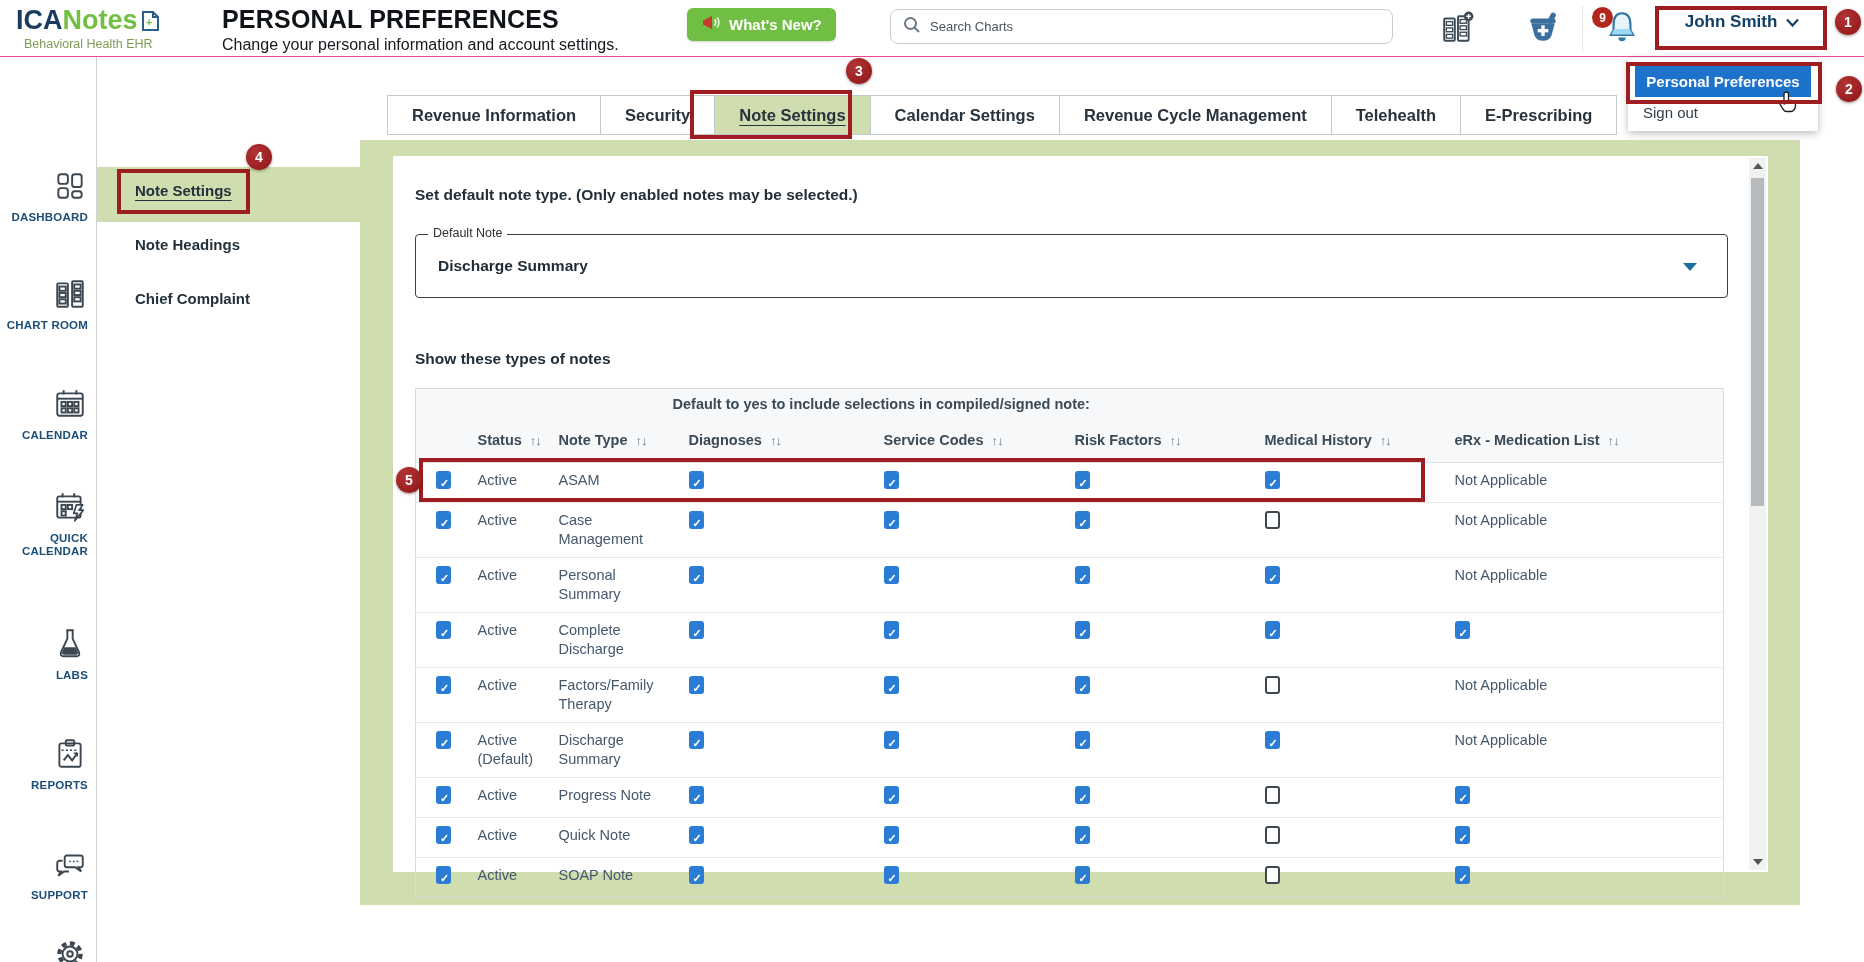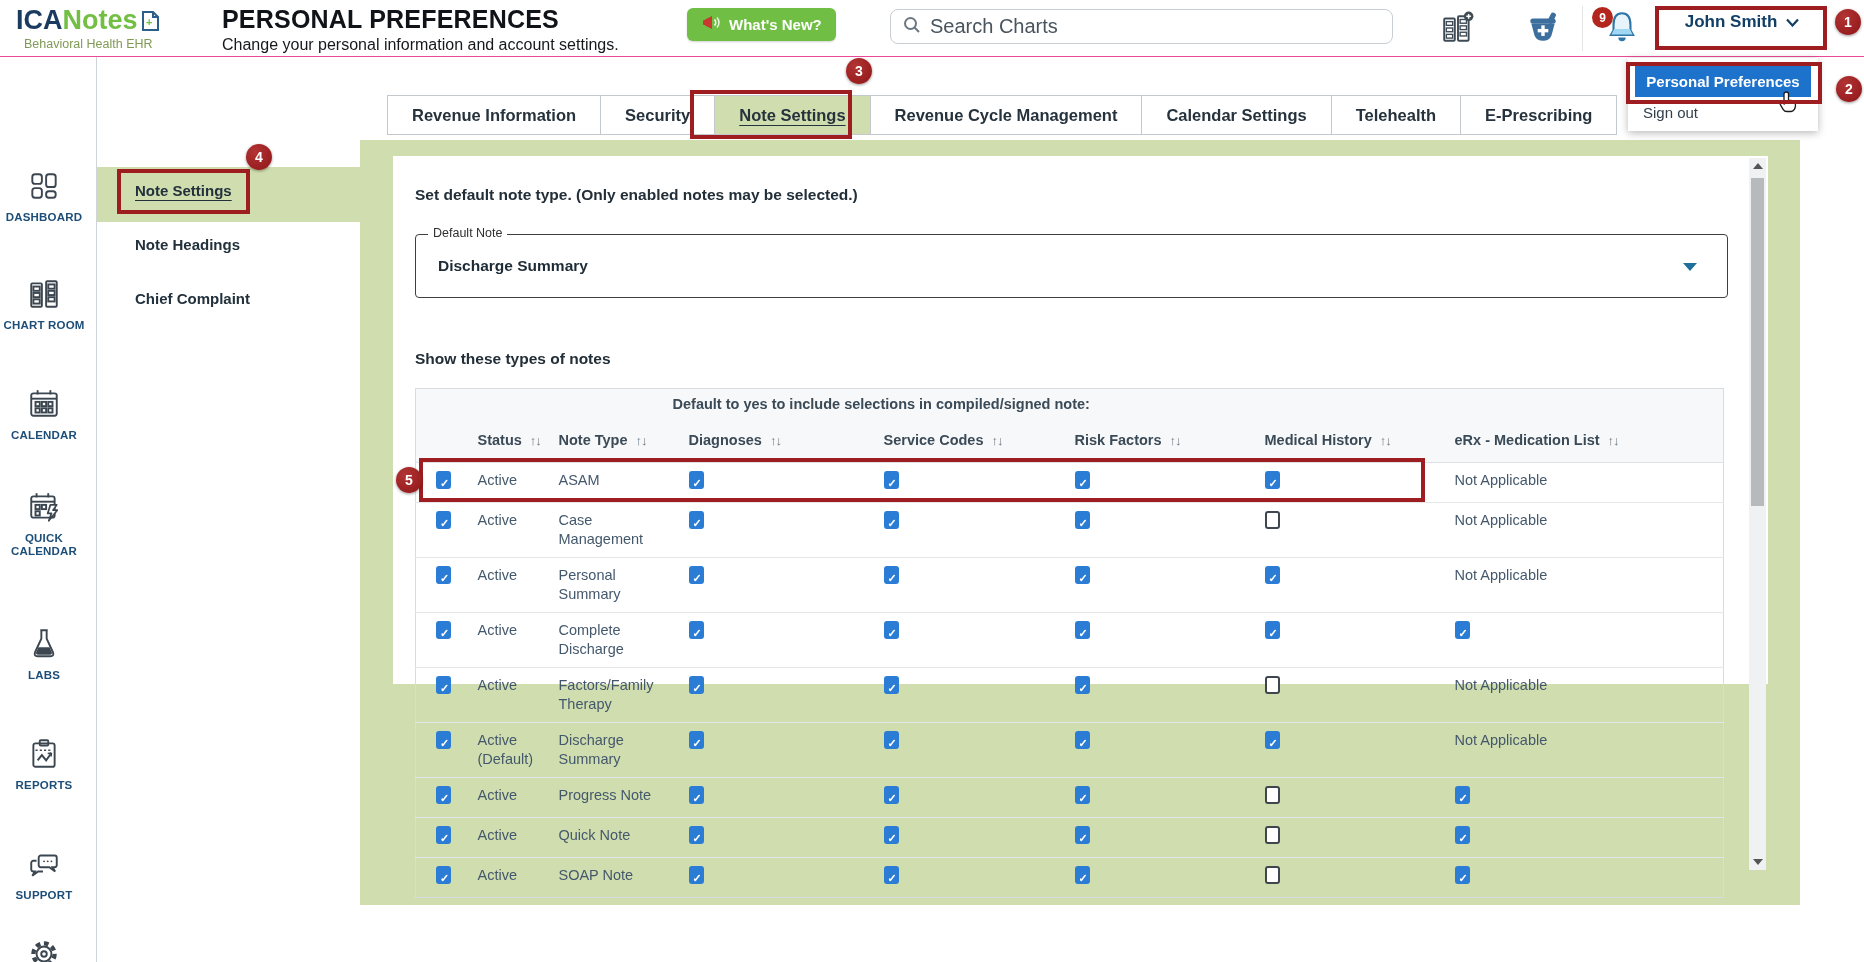--- a/index.html
+++ b/index.html
@@ -19,21 +19,21 @@
   .page-title { font-size:25px; font-weight:bold; color:#101418; letter-spacing:.2px; }
   .page-subtitle { font-size:16px; color:#15191d; margin-top:2px; }
   .whats-new { position:absolute; left:687px; top:8px; height:33px; padding:0 14px;
                background:#70bf44; border:none; border-radius:6px; color:#fff;
                font-weight:bold; font-size:15px; display:flex; align-items:center; gap:8px;
                font-family:"Liberation Sans",sans-serif; cursor:pointer;
                box-shadow:0 1px 2px rgba(0,0,0,.18); }
   .search-wrap { position:absolute; left:890px; top:9px; width:503px; height:35px;
                  border:1px solid #c9ced3; border-radius:8px; background:#fff;
                  display:flex; align-items:center; padding-left:12px; gap:9px; }
-  .search-wrap input { border:none; outline:none; flex:1; font-size:20px;
+  .search-wrap input { border:none; outline:none; flex:1; font-size:13px;
                        font-family:"Liberation Sans",sans-serif; color:#333; background:transparent; }
   .search-wrap input::placeholder { color:#49545e; }
   .hdr-icon { position:absolute; top:11px; cursor:pointer; }
   .hdr-divider { position:absolute; left:1582px; top:6px; width:1px; height:45px; background:#e2e5e8; }
   .bell-badge { position:absolute; left:1592px; top:7px; width:21px; height:21px; border-radius:50%;
                 background:#b3261e; color:#fff; font-size:12px; font-weight:bold;
                 display:flex; align-items:center; justify-content:center; z-index:6; }
   .user-btn { position:absolute; left:1660px; top:12px; width:164px; text-align:center;
               font-size:17px; font-weight:bold; color:#123f66; cursor:pointer; }
   .user-chevron { margin-left:9px; }
@@ -41,21 +41,21 @@
   
   .user-popup { position:absolute; left:1628px; top:58px; width:190px; height:73px;
                 background:#fff; box-shadow:0 2px 8px rgba(0,0,0,.28); z-index:40; }
   .popup-item-selected { margin:8px 7px 0 7px; height:31px; line-height:31px; text-align:center;
                          background:#1d72cc; color:#fff; font-weight:bold; font-size:15px; cursor:pointer; }
   .popup-item { padding:7px 0 0 15px; font-size:15px; color:#32404c; cursor:pointer; }
 
   
   .sidebar { position:absolute; left:0; top:57px; width:97px; height:905px;
              background:#fff; border-right:1px solid #cfd4d8; z-index:4; }
-  .side-item { position:absolute; left:0; width:88px; text-align:center; cursor:pointer; }
+  .side-item { position:absolute; left:0; width:88px; text-align:right; cursor:pointer; }
   .side-label { font-size:11.5px; font-weight:bold; color:#1c4e78; letter-spacing:.2px;
                 margin-top:4px; line-height:13px; }
 
   
   .subnav-strip { position:absolute; left:97px; top:167px; width:263px; height:55px;
                   background:#d0ddae; z-index:1; }
   .subnav-item { position:absolute; left:135px; font-size:15px; font-weight:bold;
                  color:#22313c; cursor:pointer; z-index:2; }
   .subnav-item.selected { text-decoration:underline; text-underline-offset:4px; }
 
@@ -63,21 +63,21 @@
   .tabs { position:absolute; left:387px; top:95px; display:flex; z-index:2; }
   .tab { height:40px; padding:0 24px; display:flex; align-items:center;
          border:1px solid #c3c8cc; border-left:none; background:#fff;
          font-size:16.5px; font-weight:bold; color:#26323c; cursor:pointer; white-space:nowrap; }
   .tab:first-child { border-left:1px solid #c3c8cc; }
   .tab.active { background:#d0ddae; text-decoration:underline; text-underline-offset:4px; }
 
   
   .panel { position:absolute; left:360px; top:140px; width:1440px; height:765px;
            background:#d0ddae; z-index:1; }
-  .card { position:absolute; left:33px; top:16px; width:1375px; height:528px;
+  .card { position:absolute; left:33px; top:16px; width:1375px; height:716px;
           background:#fff; padding:30px 60px 14px 22px; }
   .set-default-heading { font-size:15.5px; font-weight:bold; color:#222e38; }
   .note-select { position:relative; margin-top:30px; width:1313px; height:64px;
                  border:1px solid #3f3f3f; border-radius:4px; cursor:pointer; }
   .note-select-legend { position:absolute; left:12px; top:-9px; background:#fff;
                         padding:0 5px; font-size:12.5px; color:#2f2f2f; }
   .note-select-value { position:absolute; left:22px; top:22px; font-size:15.5px;
                        font-weight:bold; color:#1d2b36; }
   .note-select-caret { position:absolute; right:30px; top:28px; width:0; height:0;
                        border-left:7px solid transparent; border-right:7px solid transparent;
@@ -277,22 +277,22 @@
 <div id="subnav">
     <div class="subnav-item selected" style="top: 182px;">Note Settings</div>
     <div class="subnav-item" style="top: 236px;">Note Headings</div>
     <div class="subnav-item" style="top: 290px;">Chief Complaint</div>
   </div>
 
 <div class="tabs" id="tabs">
     <div class="tab">Revenue Information</div>
     <div class="tab">Security</div>
     <div class="tab active">Note Settings</div>
+    <div class="tab">Calendar Settings</div>
     <div class="tab">Revenue Cycle Management</div>
-    <div class="tab">Calendar Settings</div>
     <div class="tab">Telehealth</div>
     <div class="tab">E-Prescribing</div>
   </div>
 
 <div class="panel">
   <div class="card">
     <div class="set-default-heading">Set default note type. (Only enabled notes may be selected.)</div>
 
     <div class="note-select">
       <span class="note-select-legend">Default Note</span>

